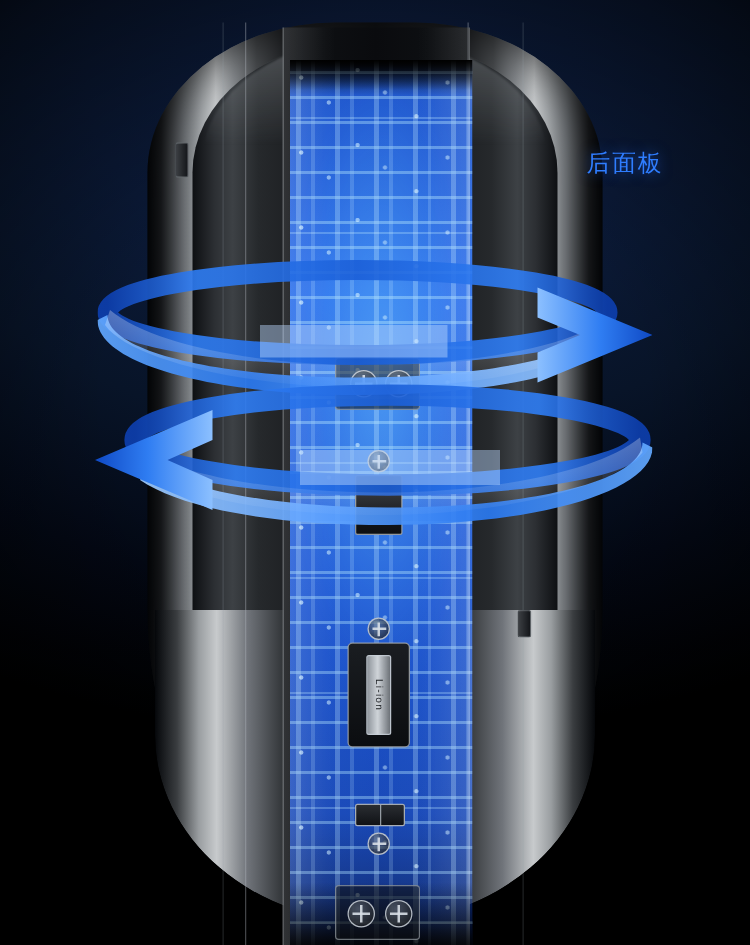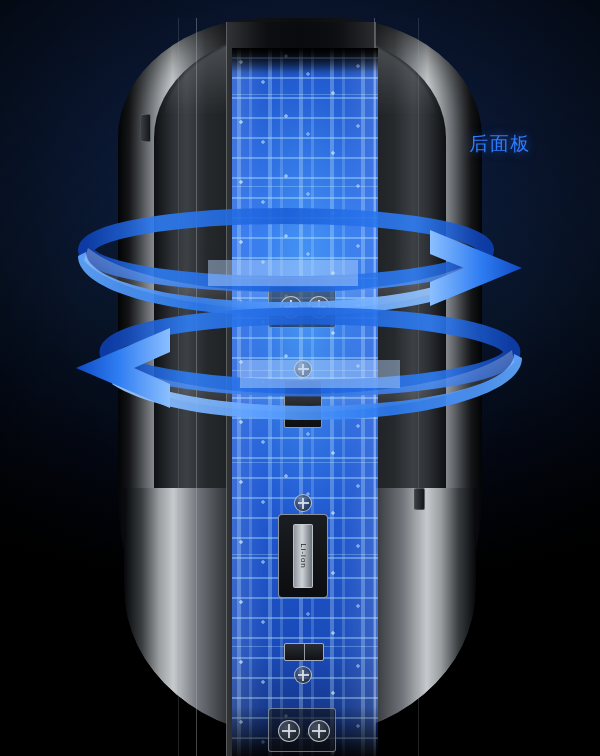--- a/index.html
+++ b/index.html
@@ -154,21 +154,21 @@
   .arrow-band svg{display:block;}
 
   
   .label{position:absolute;color:#2f7dff;text-align:center;line-height:1.45;
      font-size:19px;letter-spacing:1.5px;
      text-shadow:0 0 10px rgba(40,110,255,.55);
      font-family:"Liberation Sans","DejaVu Sans",sans-serif;}
   .label .l1{display:block;}
   .label .l2{display:block;}
   #label-front{left:40px;top:118px;width:200px;}
-  #label-back{left:400px;top:130px;width:200px;}
+  #label-back{left:400px;top:118px;width:200px;}
 </style>
 </head>
 <body>
 
 <div id="stage">
 
   <div class="bg"></div>
   <div class="bg-vig"></div>
 
   <div id="device">

